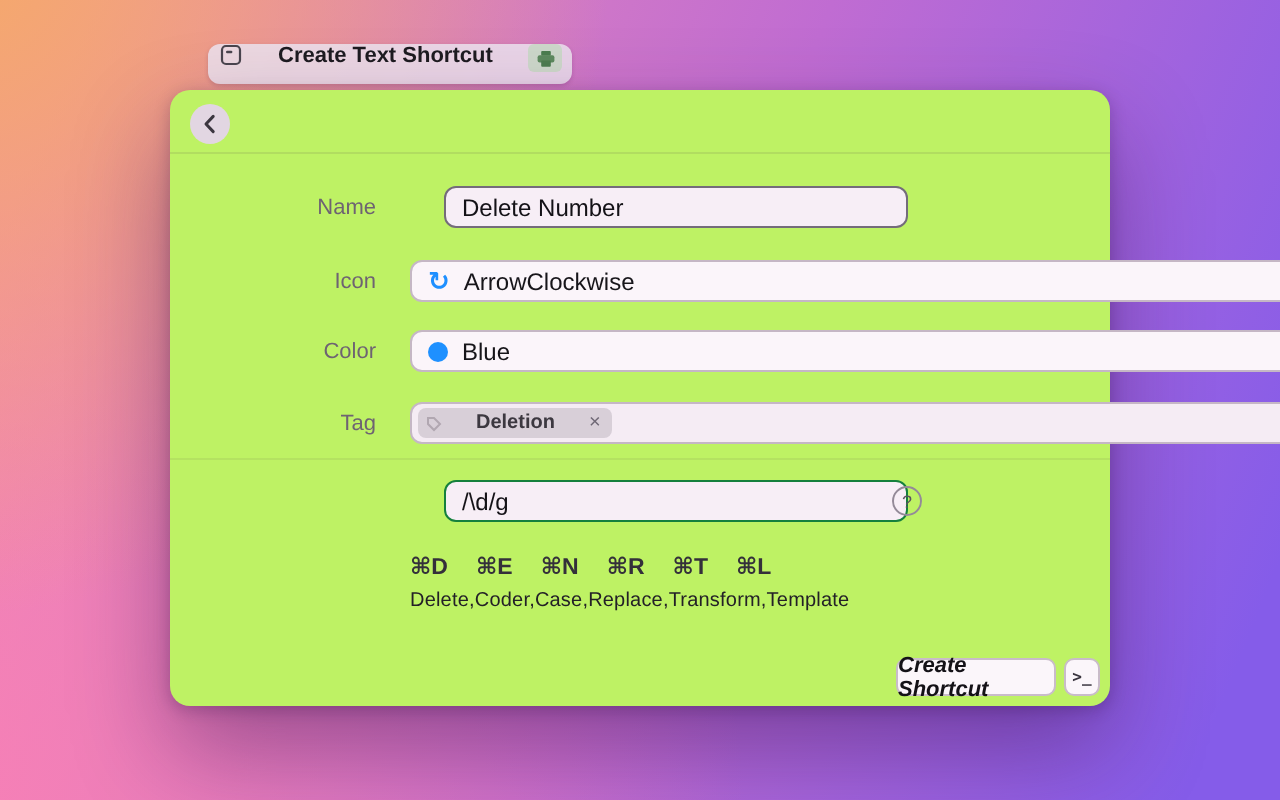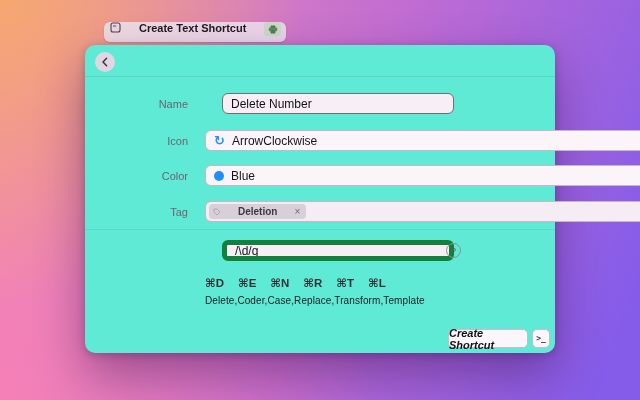--- a/index.html
+++ b/index.html
@@ -24,21 +24,21 @@
   }
   .pill-title { font-size:11px; font-weight:600; color:#1d1b20; white-space:nowrap; }
   .pill-badge {
     width:17px; height:14px; border-radius:3px;
     background:#cdd8ca; display:flex; align-items:center; justify-content:center;
   }
 
   
   .window {
     position:absolute; left:85px; top:45px; width:470px; height:308px;
-    background:#5eead4; border-radius:10px;
+    background:#bef264; border-radius:10px;
     box-shadow:0 22px 48px rgba(54,14,77,.42), 0 2px 8px rgba(40,10,60,.25);
   }
   .win-header { position:absolute; left:0; top:0; right:0; height:31px; }
   .back-btn {
     position:absolute; left:10px; top:7px; width:20px; height:20px; border-radius:50%;
     background:#e2d6e2; display:flex; align-items:center; justify-content:center; cursor:pointer;
   }
   .header-sep { position:absolute; left:0; right:0; top:31px; height:1px; background:rgba(70,40,70,.10); }
   .mid-sep    { position:absolute; left:0; right:0; top:184px; height:1px; background:rgba(70,40,70,.08); }
 
@@ -48,21 +48,21 @@
     display:flex; align-items:center; justify-content:flex-end;
     font-size:11px; color:#6e6372;
   }
   .control { position:absolute; left:120px; top:0; width:232px; height:21px; border-radius:6px; }
 
   .text-input {
     width:100%; height:100%; border-radius:6px; border:1px solid #746c7a;
     background:#f7eef6; padding:0 8px; font-size:12px; color:#141217;
     font-family:"Liberation Sans","DejaVu Sans",sans-serif; outline:none;margin-left:17px;
   }
-  .text-input.light { border:5px solid #15803d; }
+  .text-input.light { border:1px solid #15803d; }
 
   .select {
     display:flex; align-items:center; gap:7px; padding:0 8px;
     width:100%; height:100%; border-radius:6px;
     background:#fbf5fa; border:1px solid #c5b7c5; cursor:pointer;
   }
   .select-value { font-size:12px; font-weight:500; color:#17151a; flex:1; }
   .arrow-cw { font-size:13px; font-weight:bold; color:#1e8fff; line-height:1; }
   .swatch { width:10px; height:10px; border-radius:50%; background:#1e90ff; }
 

